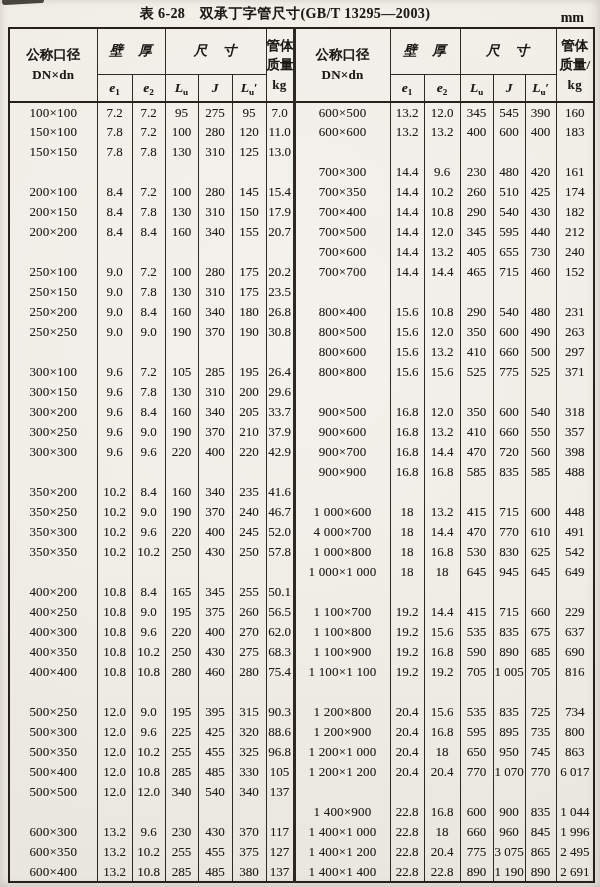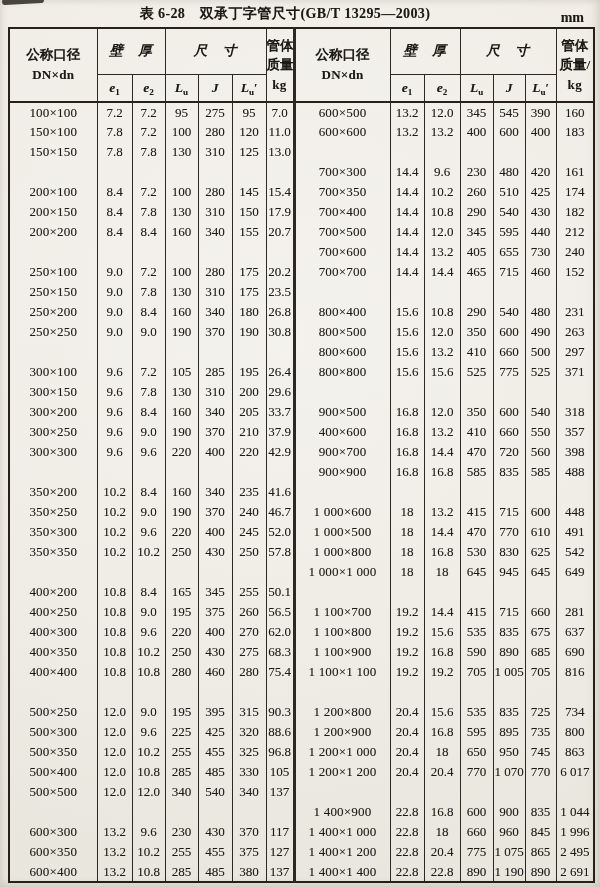--- a/index.html
+++ b/index.html
@@ -374,21 +374,21 @@
           <td class="c6">318</td>
         </tr>
         <tr>
           <td class="c0">300×250</td>
           <td class="c1">9.6</td>
           <td class="c2">9.0</td>
           <td class="c3">190</td>
           <td class="c4">370</td>
           <td class="c5">210</td>
           <td class="c6">37.9</td>
-          <td class="c0 divider">400×600</td>
+          <td class="c0 divider">900×600</td>
           <td class="c1">16.8</td>
           <td class="c2">13.2</td>
           <td class="c3">410</td>
           <td class="c4">660</td>
           <td class="c5">550</td>
           <td class="c6">357</td>
         </tr>
         <tr>
           <td class="c0">300×300</td>
           <td class="c1">9.6</td>
@@ -454,21 +454,21 @@
           <td class="c6">448</td>
         </tr>
         <tr>
           <td class="c0">350×300</td>
           <td class="c1">10.2</td>
           <td class="c2">9.6</td>
           <td class="c3">220</td>
           <td class="c4">400</td>
           <td class="c5">245</td>
           <td class="c6">52.0</td>
-          <td class="c0 divider">1 000×500</td>
+          <td class="c0 divider">4 000×700</td>
           <td class="c1">18</td>
           <td class="c2">14.4</td>
           <td class="c3">470</td>
           <td class="c4">770</td>
           <td class="c5">610</td>
           <td class="c6">491</td>
         </tr>
         <tr>
           <td class="c0">350×350</td>
           <td class="c1">10.2</td>
@@ -524,21 +524,21 @@
           <td class="c3">195</td>
           <td class="c4">375</td>
           <td class="c5">260</td>
           <td class="c6">56.5</td>
           <td class="c0 divider">1 100×700</td>
           <td class="c1">19.2</td>
           <td class="c2">14.4</td>
           <td class="c3">415</td>
           <td class="c4">715</td>
           <td class="c5">660</td>
-          <td class="c6">281</td>
+          <td class="c6">229</td>
         </tr>
         <tr>
           <td class="c0">400×300</td>
           <td class="c1">10.8</td>
           <td class="c2">9.6</td>
           <td class="c3">220</td>
           <td class="c4">400</td>
           <td class="c5">270</td>
           <td class="c6">62.0</td>
           <td class="c0 divider">1 100×800</td>
@@ -714,21 +714,21 @@
           <td class="c1">13.2</td>
           <td class="c2">10.2</td>
           <td class="c3">255</td>
           <td class="c4">455</td>
           <td class="c5">375</td>
           <td class="c6">127</td>
           <td class="c0 divider">1 400×1 200</td>
           <td class="c1">22.8</td>
           <td class="c2">20.4</td>
           <td class="c3">775</td>
-          <td class="c4">1 075</td>
+          <td class="c4">3 075</td>
           <td class="c5">865</td>
           <td class="c6">2 495</td>
         </tr>
         <tr>
           <td class="c0">600×400</td>
           <td class="c1">13.2</td>
           <td class="c2">10.8</td>
           <td class="c3">285</td>
           <td class="c4">485</td>
           <td class="c5">380</td>

